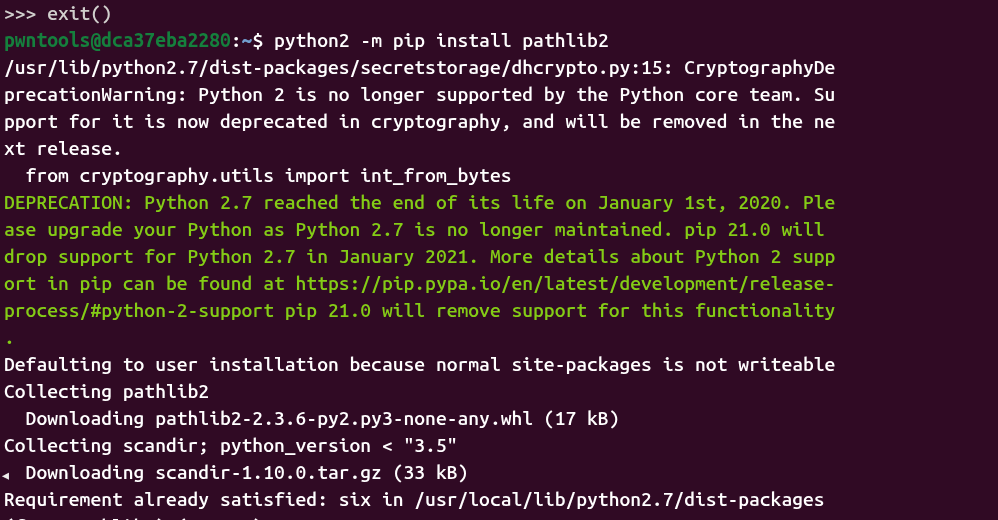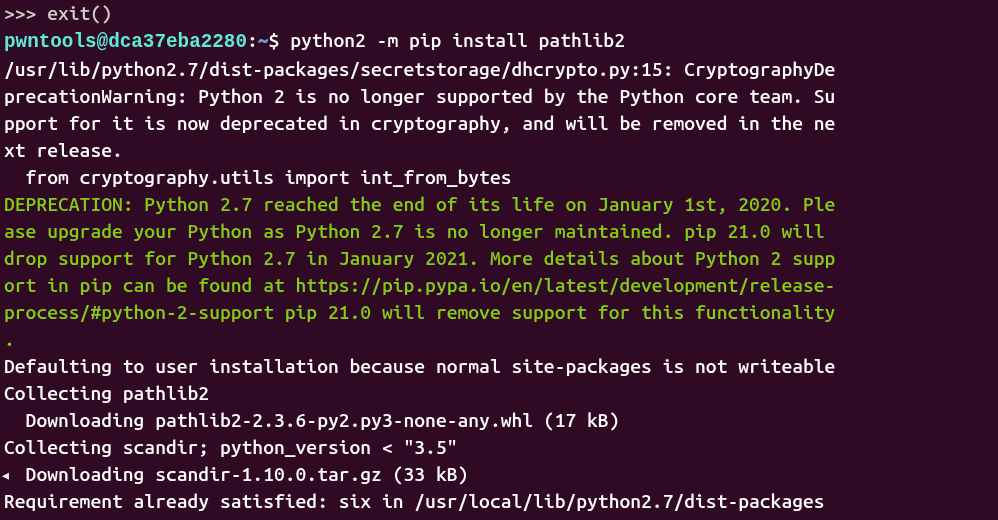--- a/index.html
+++ b/index.html
@@ -21,21 +21,21 @@
     padding: 0 4px;
     white-space: pre;
     overflow-wrap: break-word;
     color: #ffffff;
   }
   .line {
     display: block;
     white-space: pre;
   }
   .gray { color: #d0cfcc; }
-  .prompt-user { color: #5eead4; font-weight: bold; font-family: Liberation Mono, monospace; }
+  .prompt-user { color: #15803d; font-weight: bold; }
   .prompt-path { color: #729fcf; font-weight: bold; }
   .yellow { color: #84cc16; }
   .white { color: #ffffff; }
   .indicator {
     position: absolute;
     left: 0;
     bottom: 33px;
     font-size: 18px;
     color: #eeeeec;
     line-height: 26px;

